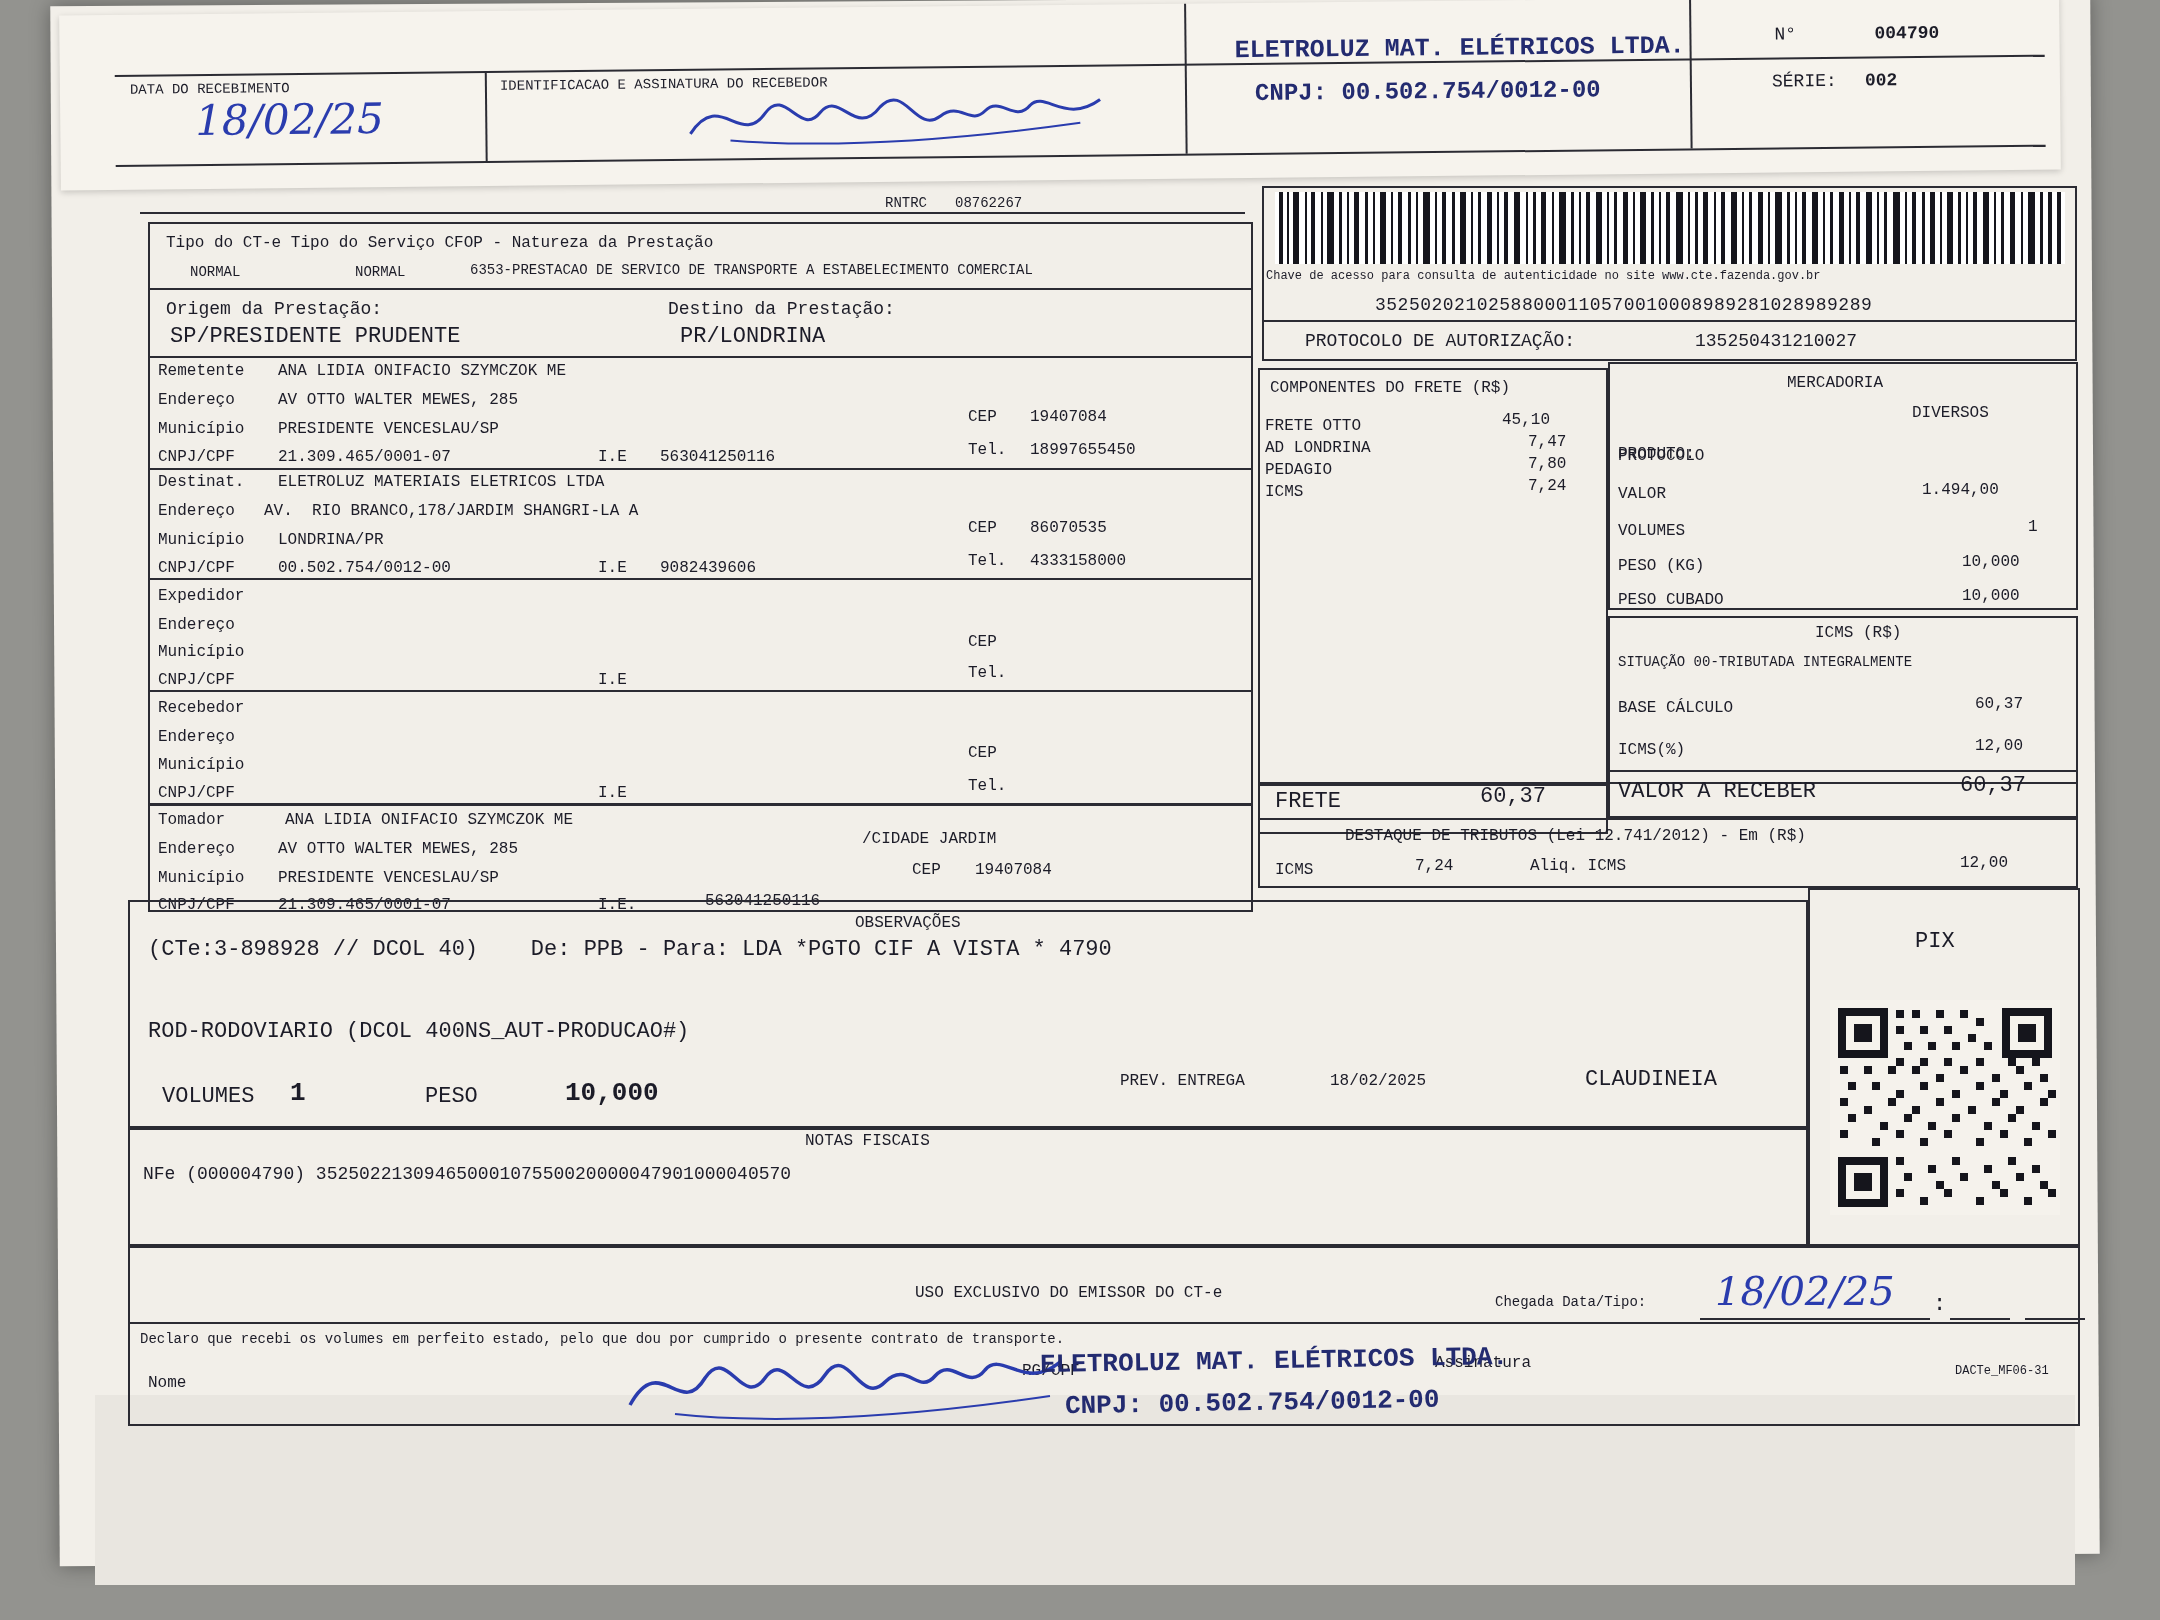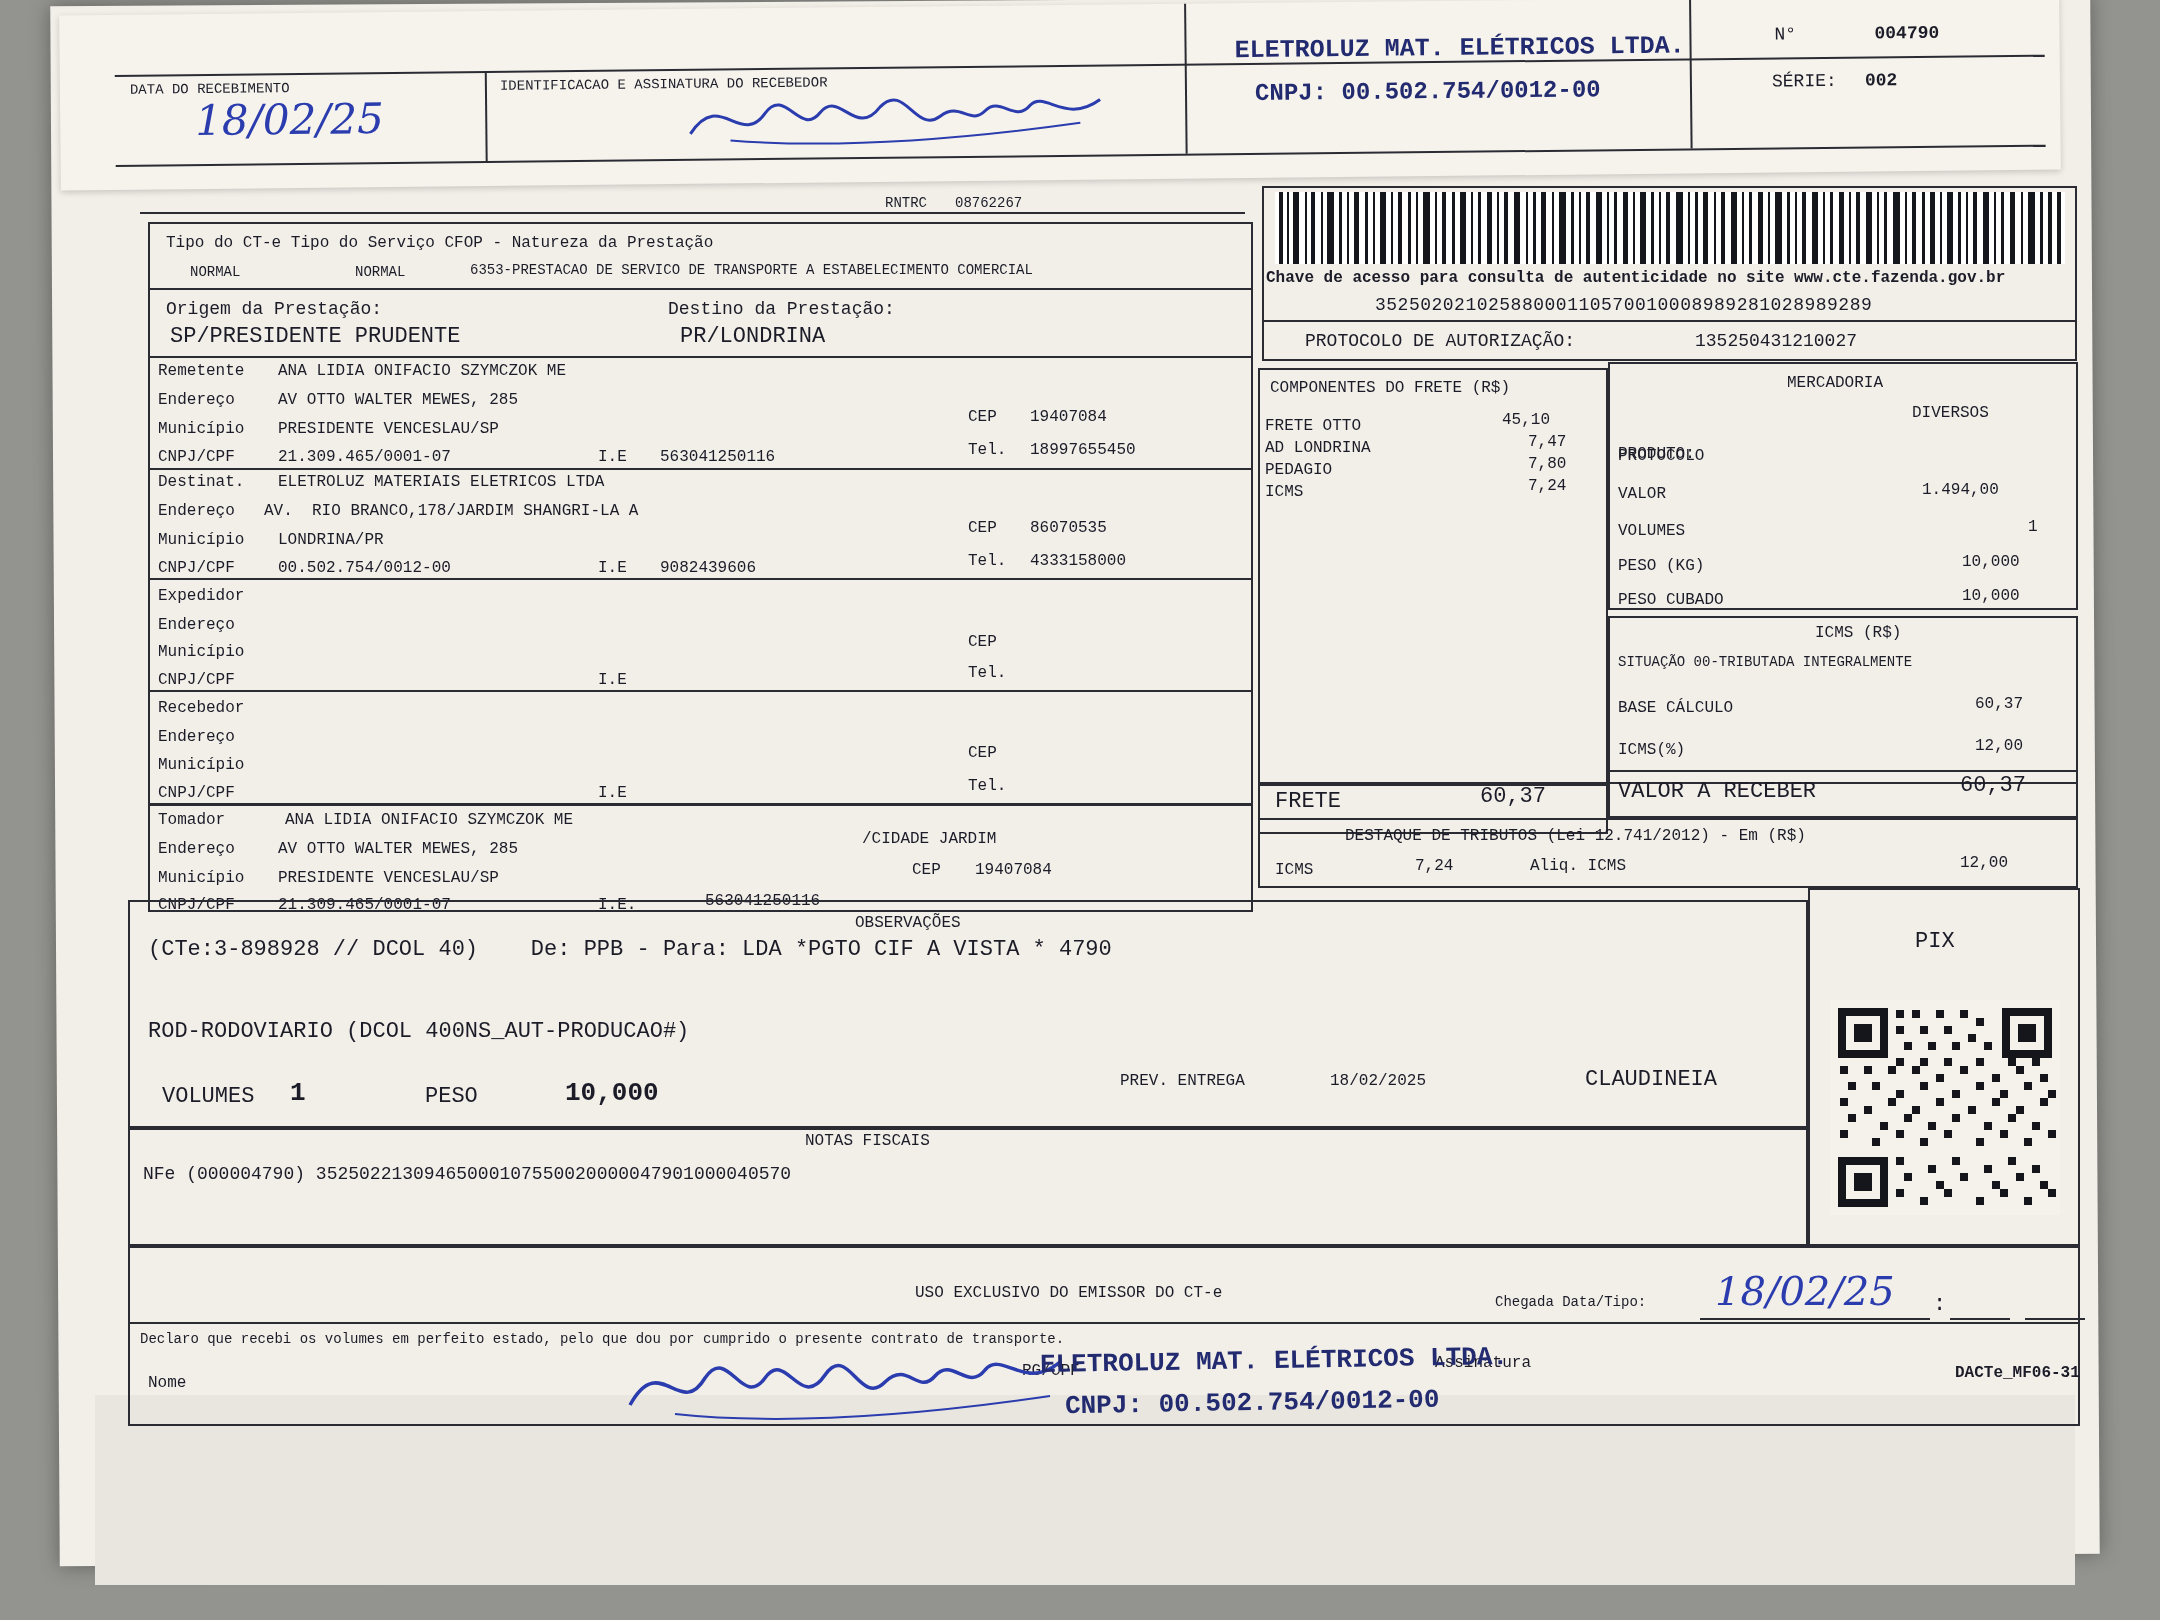--- a/index.html
+++ b/index.html
@@ -55,21 +55,21 @@
   .line { position: absolute; background: #2b2b33; }
   .txt {
     position: absolute;
     color: #1c1c28;
     font-family: "Liberation Mono", monospace;
     white-space: pre;
     line-height: 1.05;
   }
   .lbl { font-size: 16px; }
   .sm  { font-size: 14px; }
-  .xs  { font-size: 16px; font-weight: bold; }
+  .xs  { font-size: 12px; }
   .md  { font-size: 18px; }
   .lg  { font-size: 22px; }
   .xl  { font-size: 26px; font-weight: bold; }
   .bold { font-weight: bold; }
   .hand {
     position: absolute;
     color: #2a3cae;
     font-family: "DejaVu Serif", serif;
     font-style: italic;
     white-space: pre;

